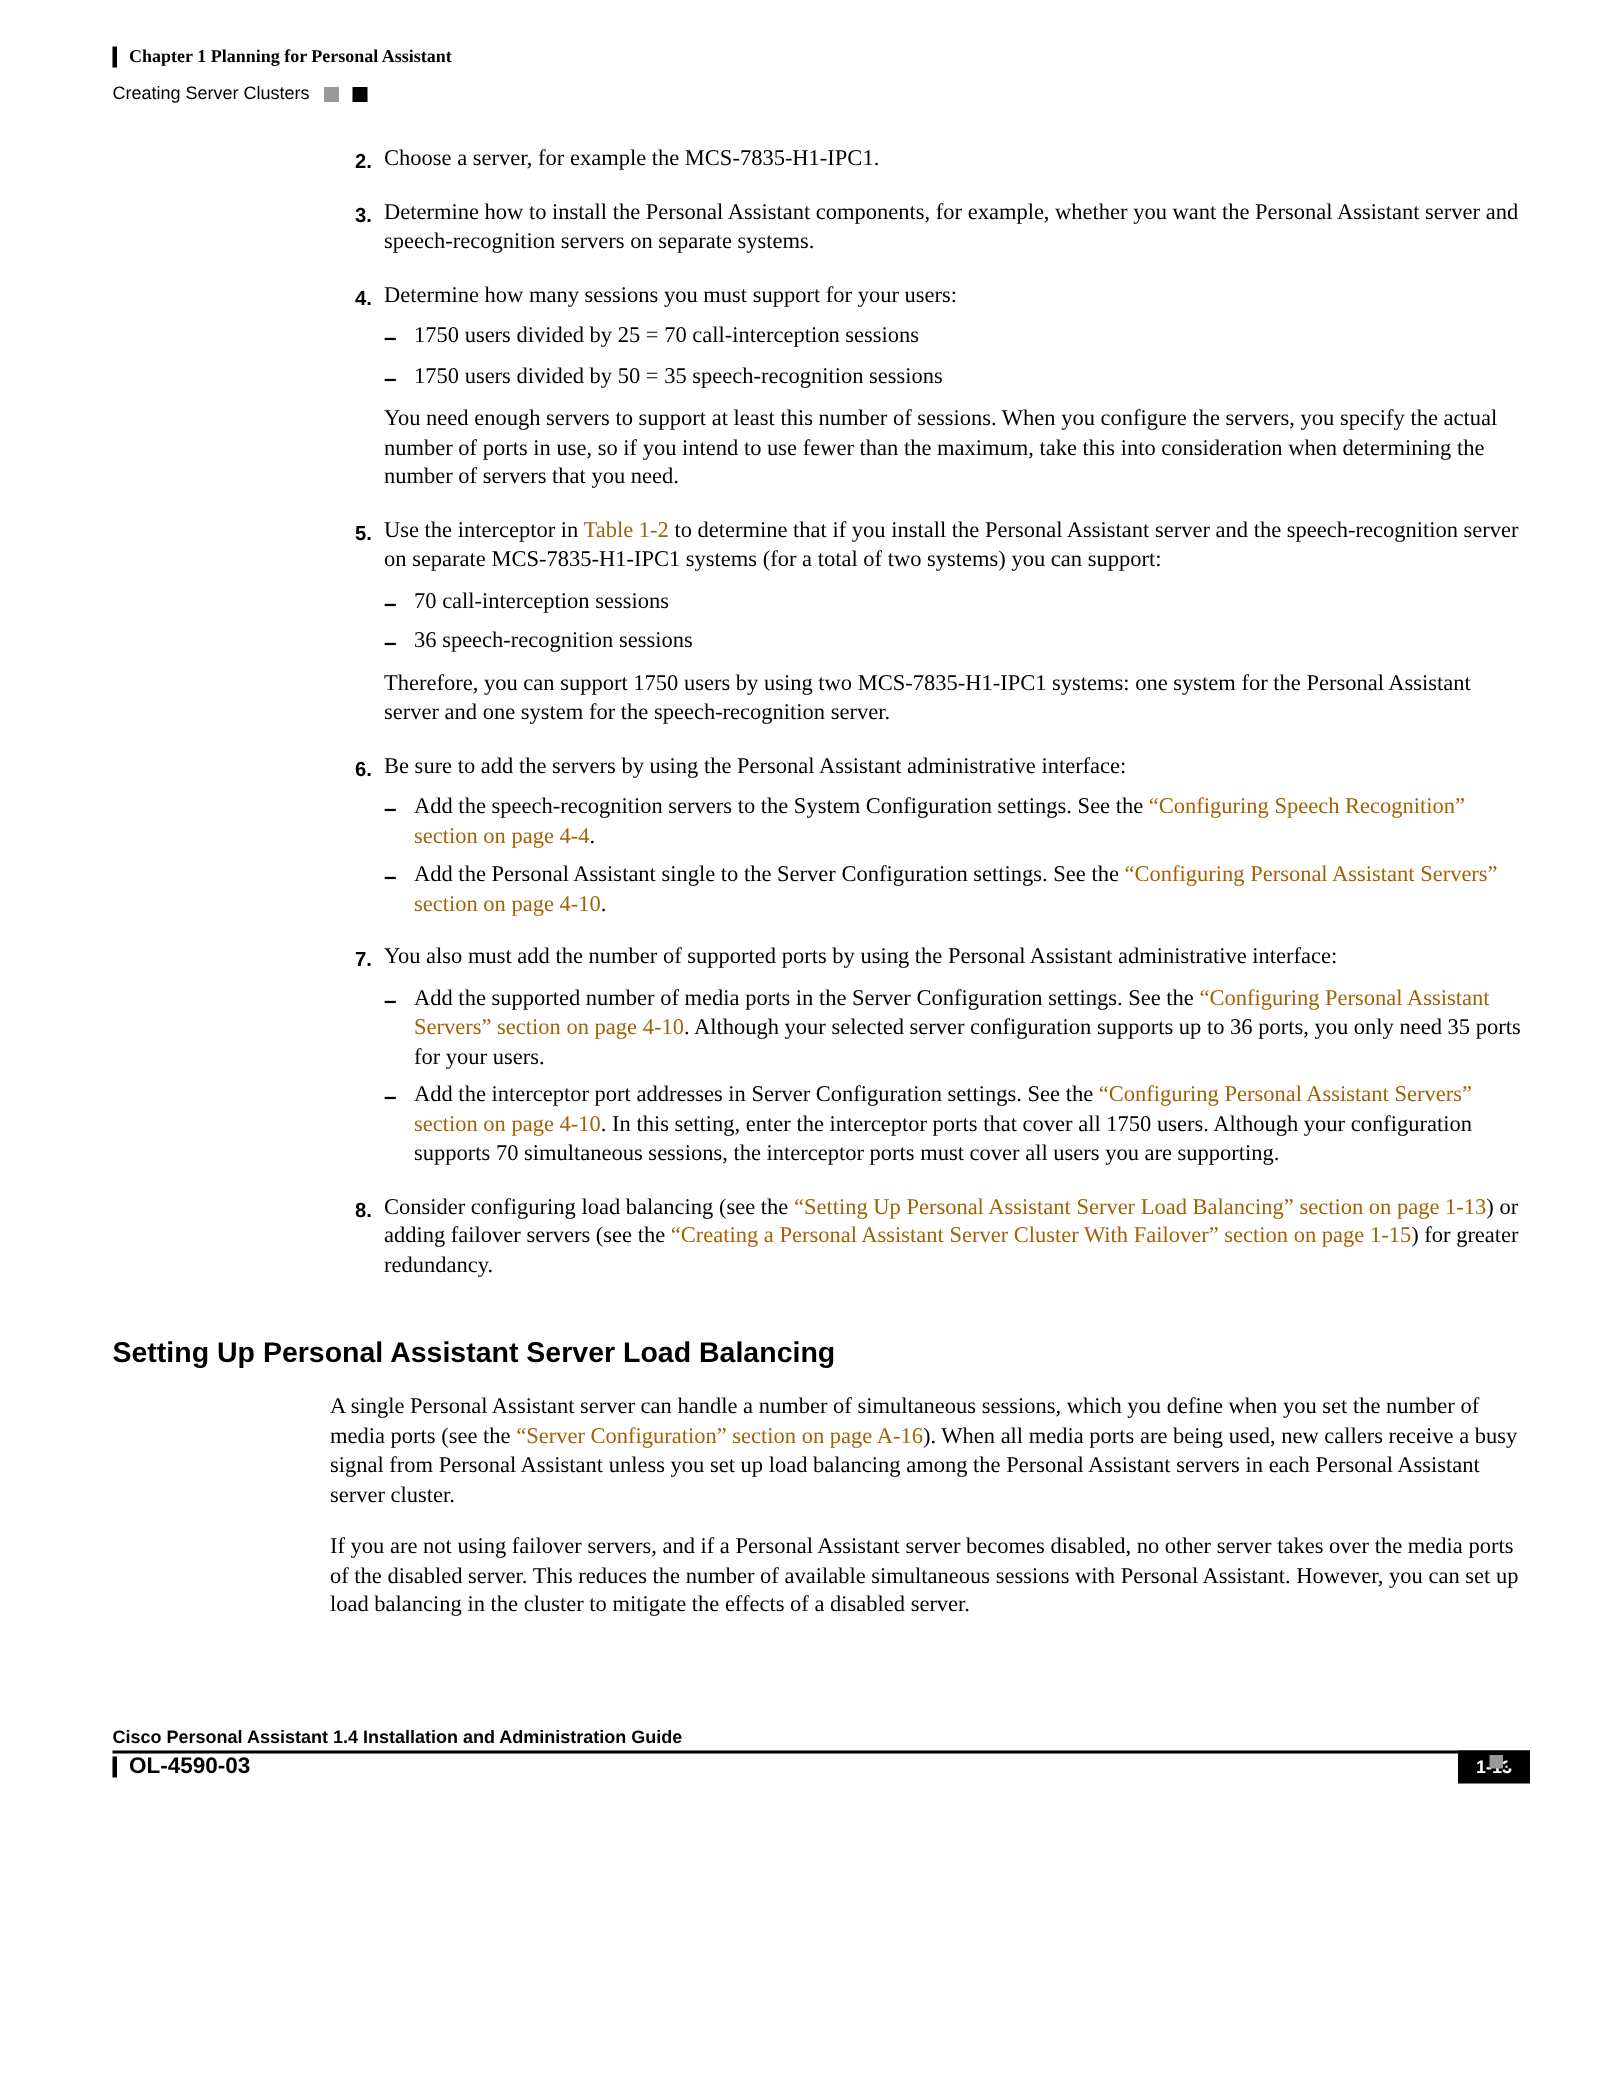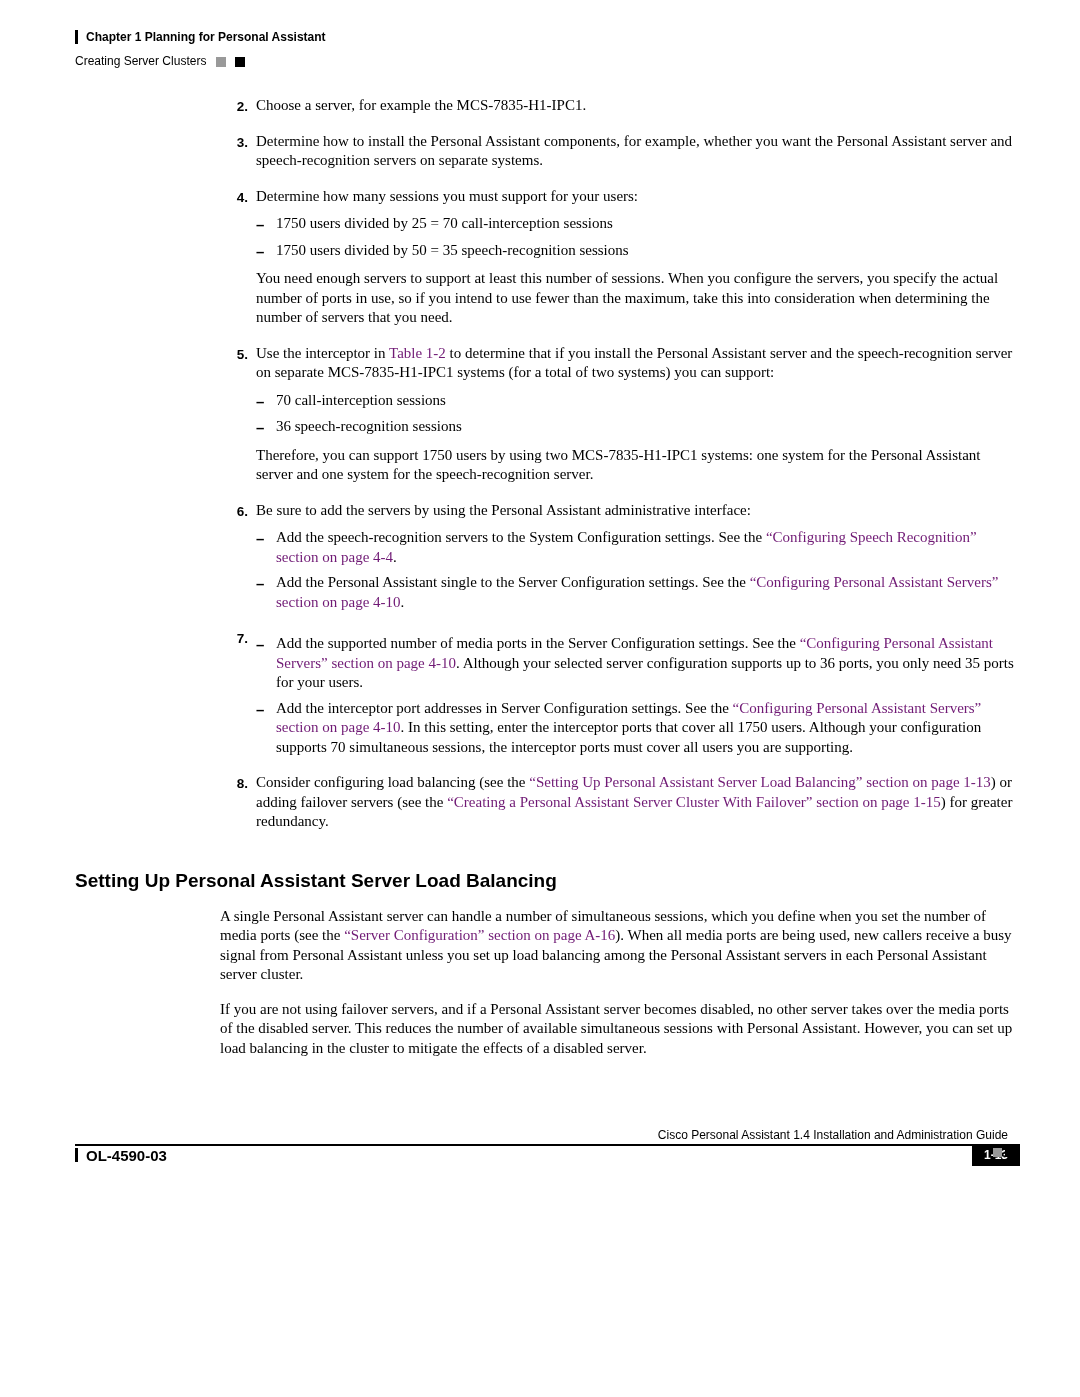--- a/index.html
+++ b/index.html
@@ -14,21 +14,21 @@
   .page {
     padding: 30px 60px 30px 75px;
     position: relative;
   }
   .header {
     margin-bottom: 28px;
   }
   .header-top {
     display: flex;
     align-items: center;
-    font-family: Liberation Sans, sans-serif;
+    font-family: Liberation Serif, serif;
     font-size: 12px;
     font-weight: bold;
   }
   .header-top .bar-left {
     display: inline-block;
     width: 3px;
     height: 14px;
     background: #000;
     margin-right: 8px;
   }
@@ -88,21 +88,21 @@
     font-family: Arial, Helvetica, sans-serif;
     font-weight: bold;
     width: 20px;
     flex-shrink: 0;
     padding-top: 1px;
   }
   .sub-body {
     flex: 1;
   }
   a.link {
-    color: #701a75;
+    color: #a16207;
     text-decoration: none;
   }
   h1.section-heading {
     font-family: Arial, Helvetica, sans-serif;
     font-weight: bold;
     font-size: 19px;
     margin: 30px 0 14px 0;
   }
   .body-para {
     margin-left: 145px;
@@ -110,23 +110,23 @@
     line-height: 1.3;
   }
 
   .footer {
     margin-top: 70px;
     position: relative;
     height: 50px;
     font-family: Arial, Helvetica, sans-serif;
   }
   .footer-title {
-    text-align: right;
+    text-align: left;
     font-size: 12px;
-    font-weight: normal;
+    font-weight: bold;
     padding-right: 12px;
   }
   .footer-divider {
     height: 2px;
     background: #000;
     margin: 2px 0 0 0;
     position: relative;
   }
   .footer-bottom {
     display: flex;
@@ -257,20 +257,21 @@
             <span>Add the Personal Assistant single to the Server Configuration settings. See the </span><a href="#" class="link">“Configuring Personal Assistant Servers” section on page 4-10</a><span>.</span>
           </div>
             </div>
         </div>
       </div>
     </div>
 
     <div class="ol-item">
       <div class="ol-num">7.</div>
       <div class="ol-body">
+        <p>You also must add the number of supported ports by using the Personal Assistant administrative interface:</p>
         <div class="sub-list">
           <div class="sub-item">
               <div class="sub-dash">–</div>
               <div class="sub-body">
             <span>Add the supported number of media ports in the Server Configuration settings. See the </span><a href="#" class="link">“Configuring Personal Assistant Servers” section on page 4-10</a><span>. Although your selected server configuration supports up to 36 ports, you only need 35 ports for your users.</span>
           </div>
             </div>
           <div class="sub-item">
               <div class="sub-dash">–</div>
               <div class="sub-body">

